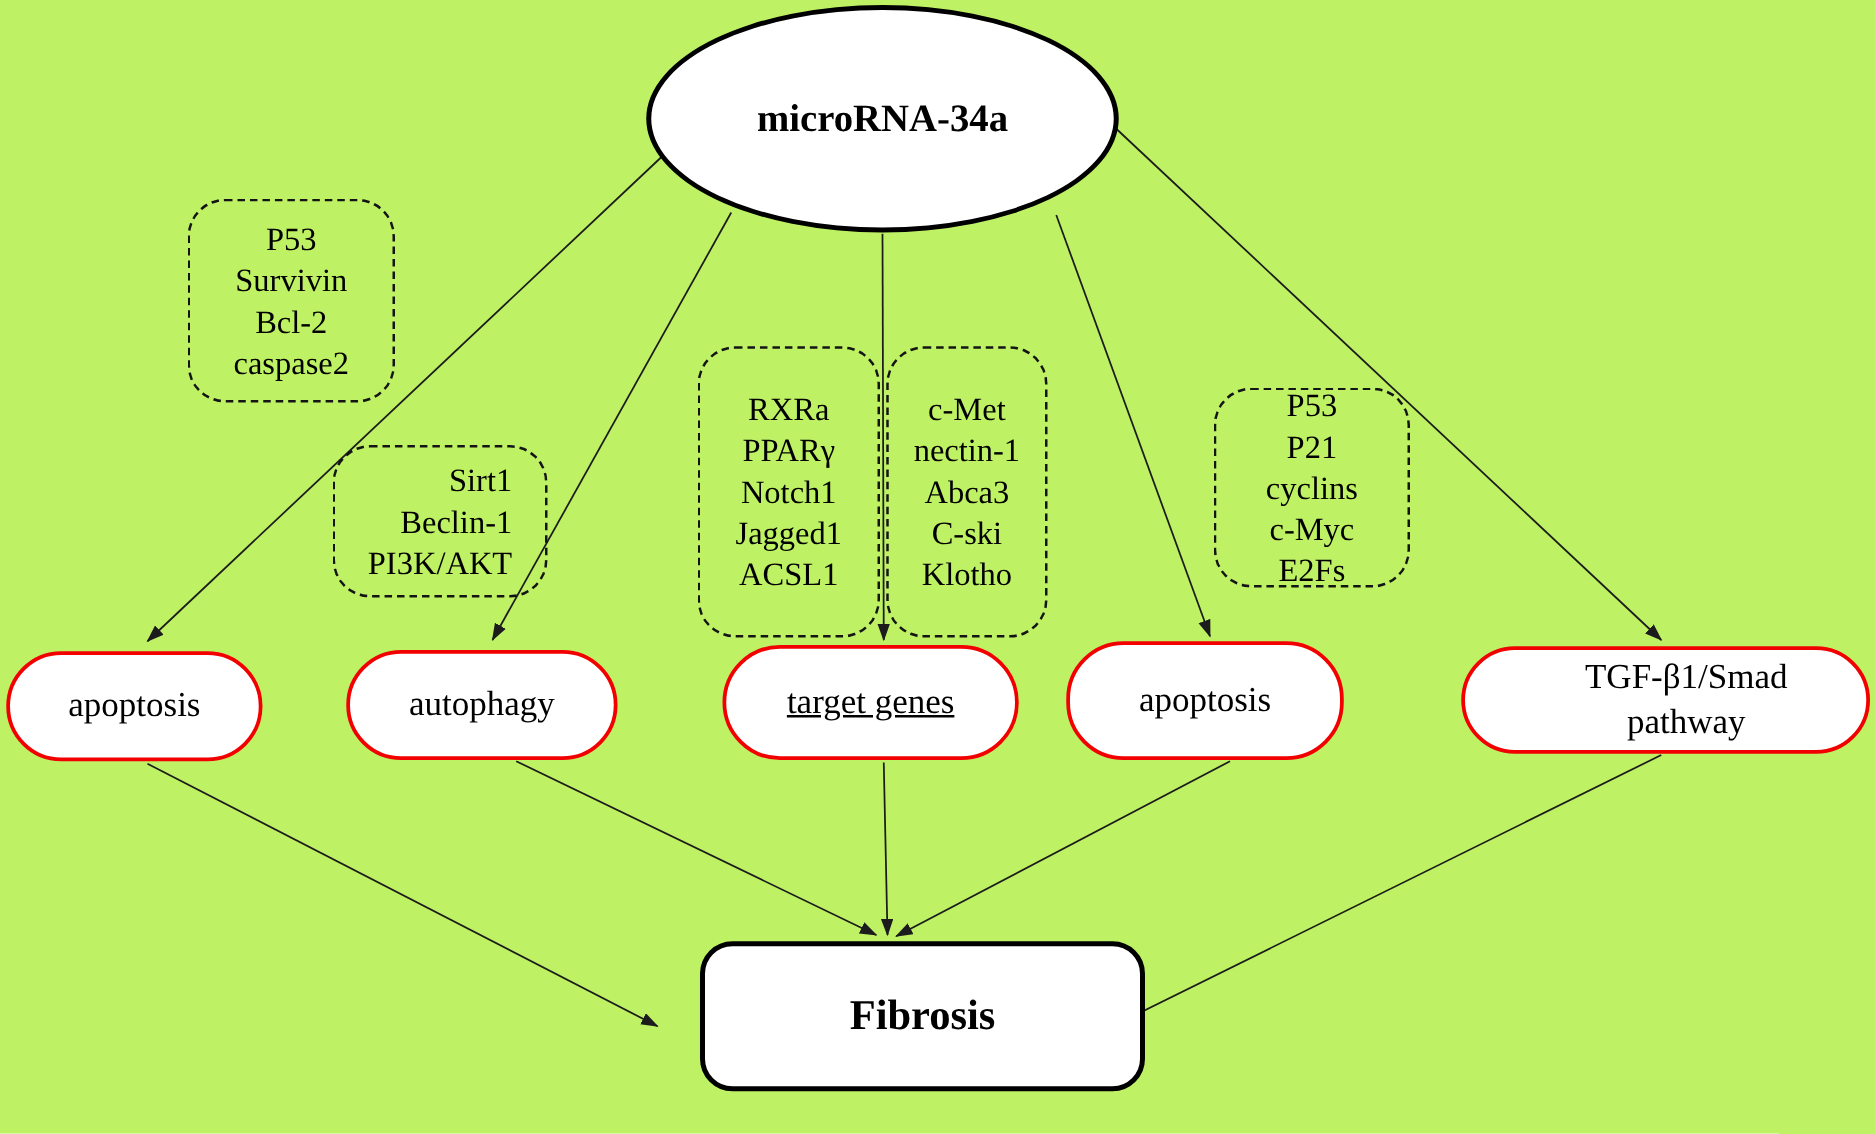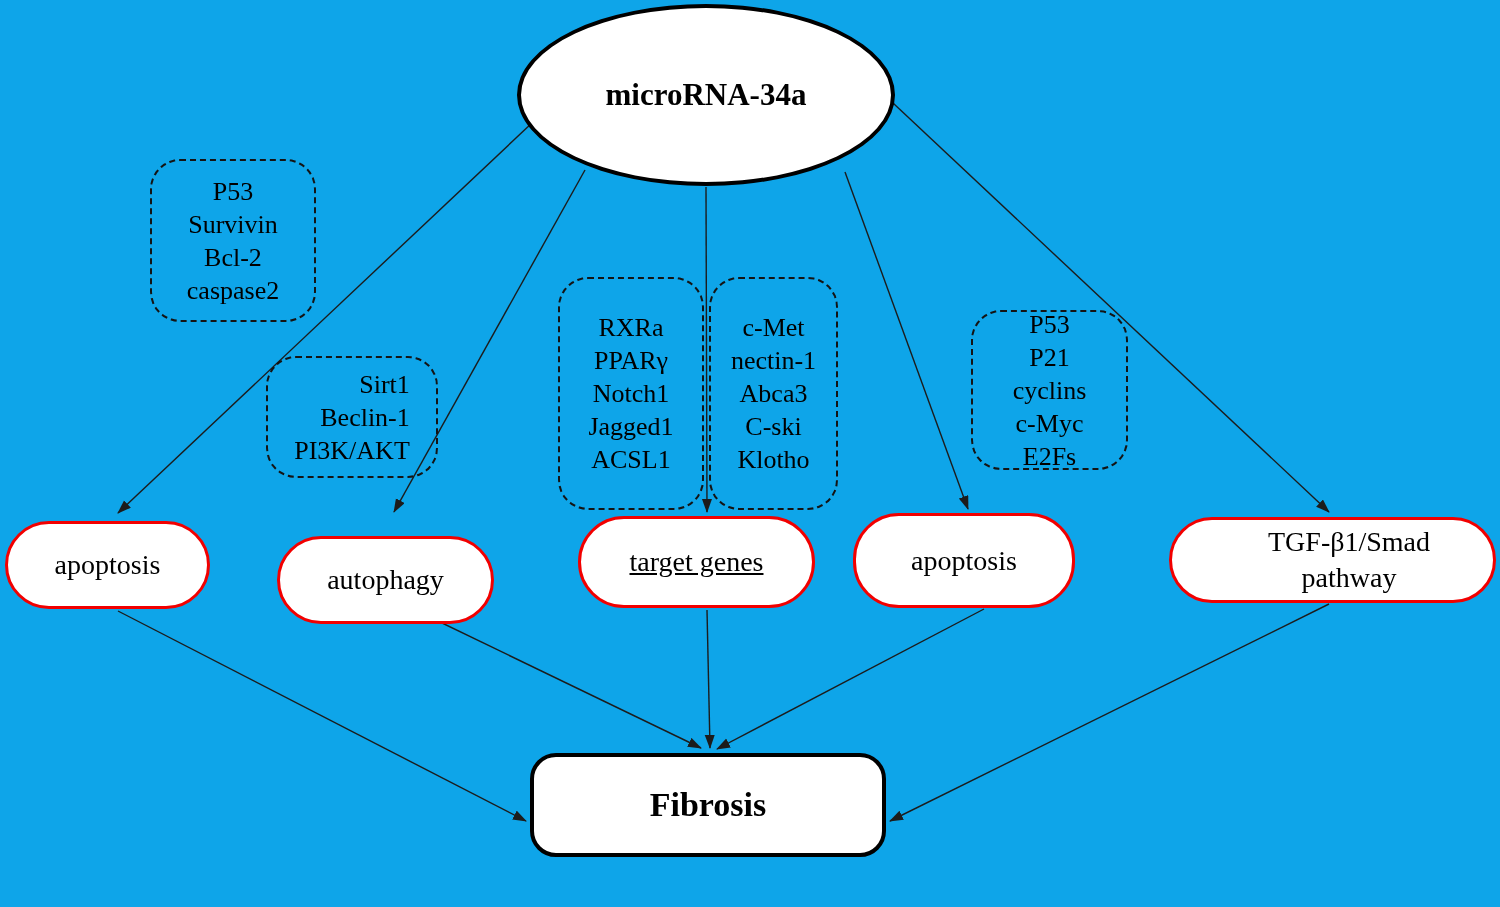--- a/index.html
+++ b/index.html
@@ -4,21 +4,21 @@
 <style>
   html, body {
     margin: 0;
     padding: 0;
     background: #ffffff;
   }
   .canvas {
     position: relative;
     width: 1500px;
     height: 907px;
-    background: #0ea5e9;
+    background: #bef264;
     font-family: "Liberation Serif", "DejaVu Serif", serif;
     color: #000000;
     overflow: hidden;
     --red: #f20000;
     --arrow: #1c1c1c;
     --ink: #000000;
     --dash: #141414;
   }
   .arrow-layer {
     position: absolute;
@@ -61,26 +61,26 @@
   .pill {
     border: 3px solid var(--red);
     border-radius: 46px;
     background: #ffffff;
     z-index: 2;
     font-size: 28px;
     line-height: 36px;
     white-space: pre-line;
   }
   #pill-apoptosis  { left: 5px;    top: 521px; width: 205px; height: 88px; }
-  #pill-autophagy  { left: 277px;  top: 536px; width: 217px; height: 88px; }
+  #pill-autophagy  { left: 277px;  top: 520px; width: 217px; height: 88px; }
   #pill-target     { left: 578px;  top: 516px; width: 237px; height: 92px; text-decoration: underline; }
   #pill-senescence { left: 853px;  top: 513px; width: 222px; height: 95px; }
   #pill-tgf        { left: 1169px; top: 517px; width: 327px; height: 86px; }
   .outcome {
-    left: 530px; top: 753px; width: 356px; height: 104px;
+    left: 560px; top: 753px; width: 356px; height: 120px;
     border: 4px solid var(--ink);
     border-radius: 26px;
     background: #ffffff;
     z-index: 2;
     font-weight: bold;
     font-size: 34px;
   }
   .edge {
     stroke: var(--arrow);
     stroke-width: 1.4;

